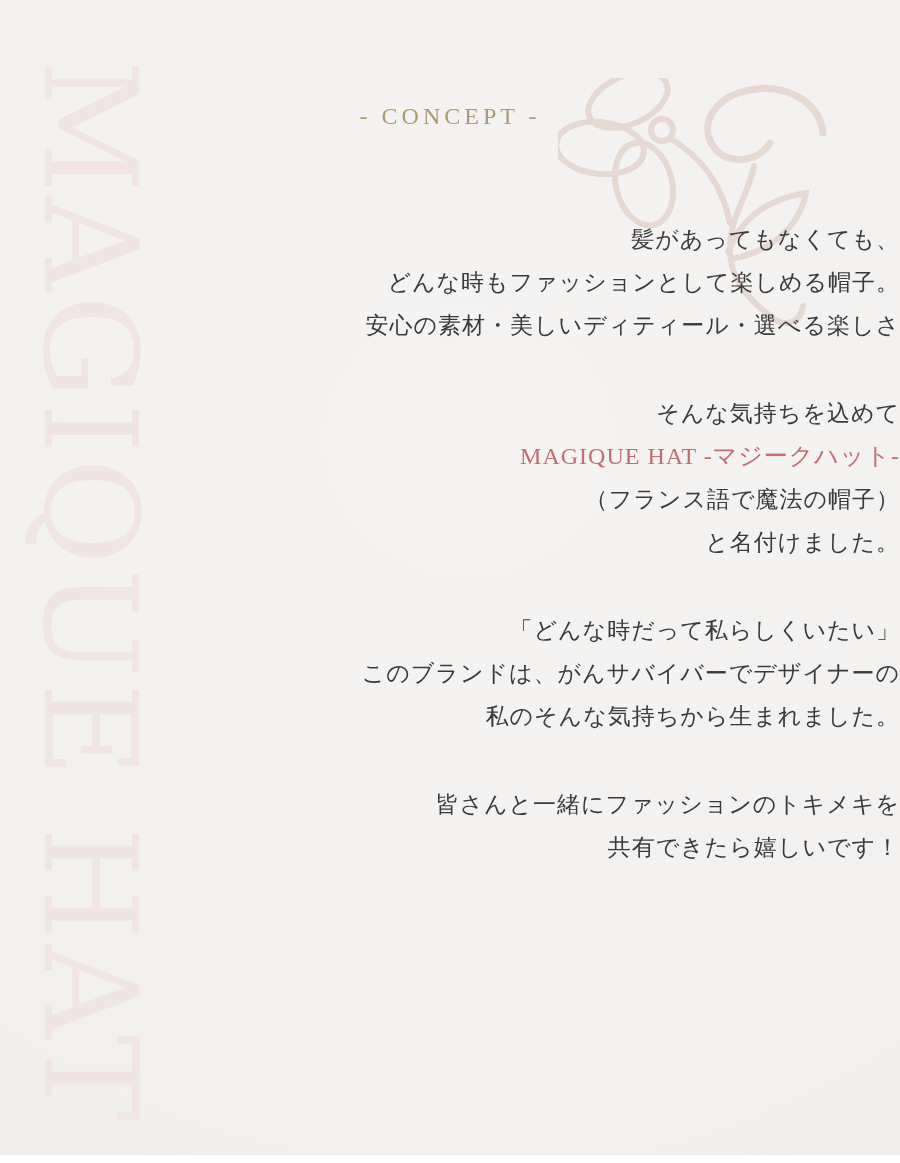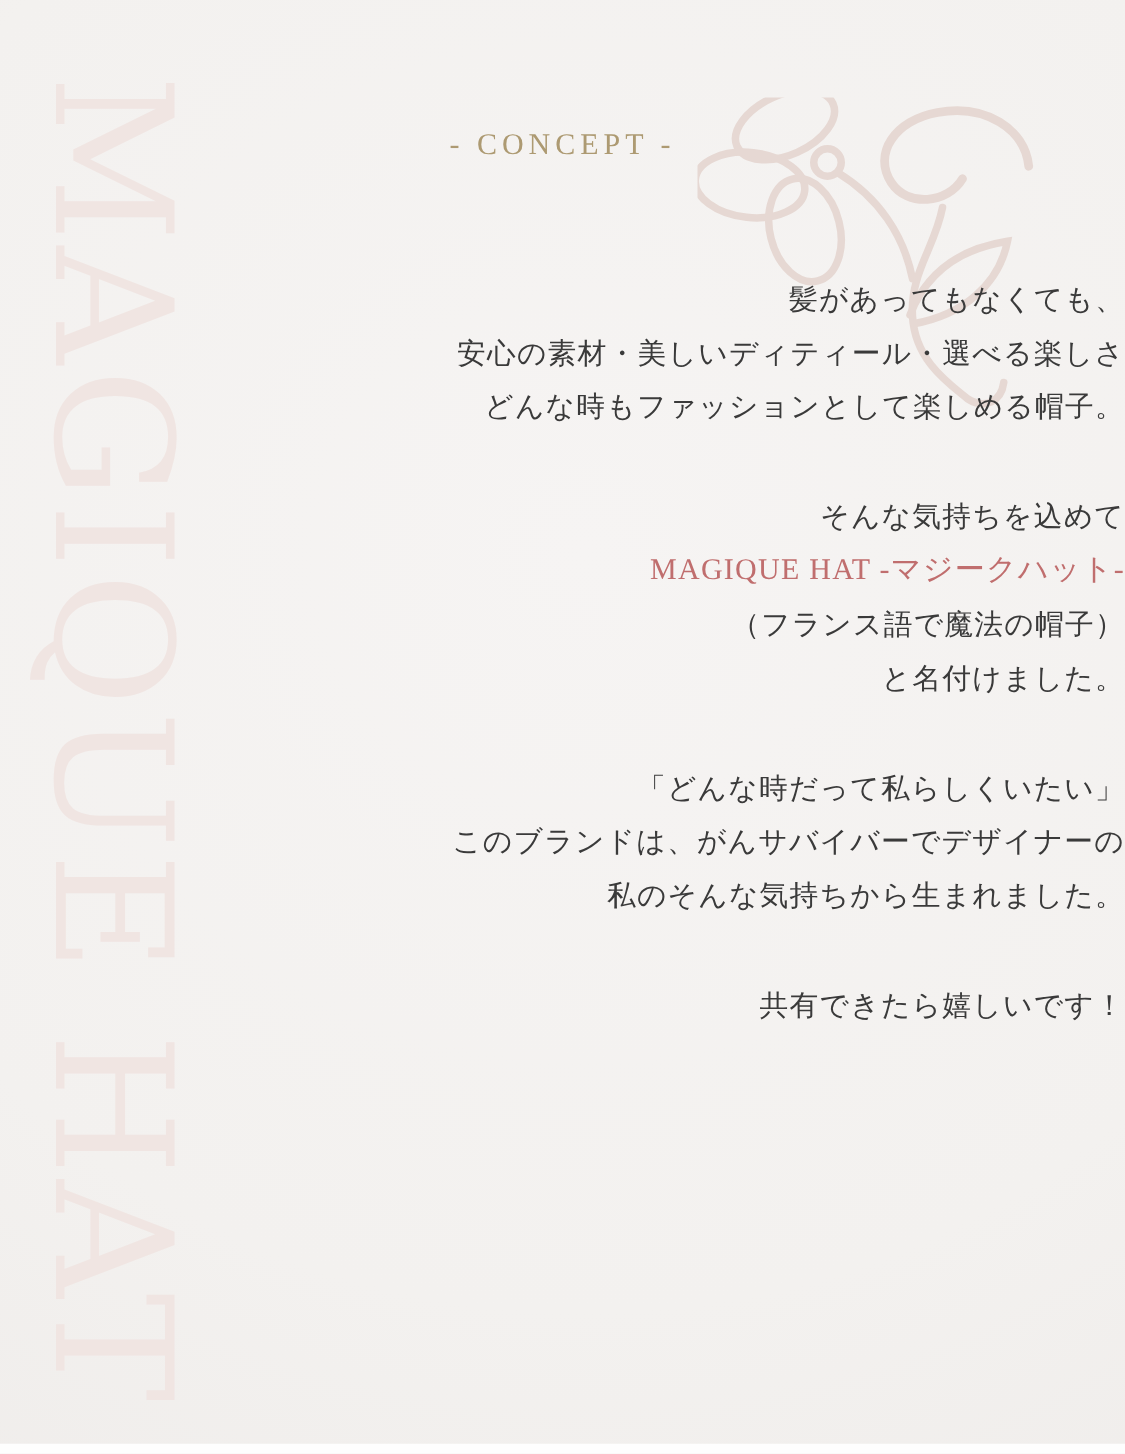--- a/index.html
+++ b/index.html
@@ -113,39 +113,40 @@
       <path d="M 170 174 C 185 135 216 120 248 115 C 241 150 212 174 173 181"></path>
     </g>
   </svg>
 
   <h1 class="heading">- CONCEPT -</h1>
 
   <div class="content">
 
     <p>
       <span class="line">髪があってもなくても、</span>
+      <span class="line">どんな時もファッションとして楽しめる帽子。</span>
       <span class="line">安心の素材・美しいディティール・選べる楽しさ</span>
-      <span class="line">どんな時もファッションとして楽しめる帽子。</span>
     </p>
 
 
     <p>
       <span class="line">そんな気持ちを込めて</span>
       <span class="line brand-line">MAGIQUE HAT -マジークハット-</span>
       <span class="line">（フランス語で魔法の帽子）</span>
       <span class="line">と名付けました。</span>
     </p>
 
     <p>
       <span class="line">「どんな時だって私らしくいたい」</span>
       <span class="line">このブランドは、がんサバイバーでデザイナーの</span>
       <span class="line">私のそんな気持ちから生まれました。</span>
     </p>
 
     <p>
+      <span class="line">皆さんと一緒にファッションのトキメキを</span>
       <span class="line">共有できたら嬉しいです！</span>
     </p>
 
   </div>
 
   <div class="bottom-strip"></div>
 
 </div>
 
 </body></html>

